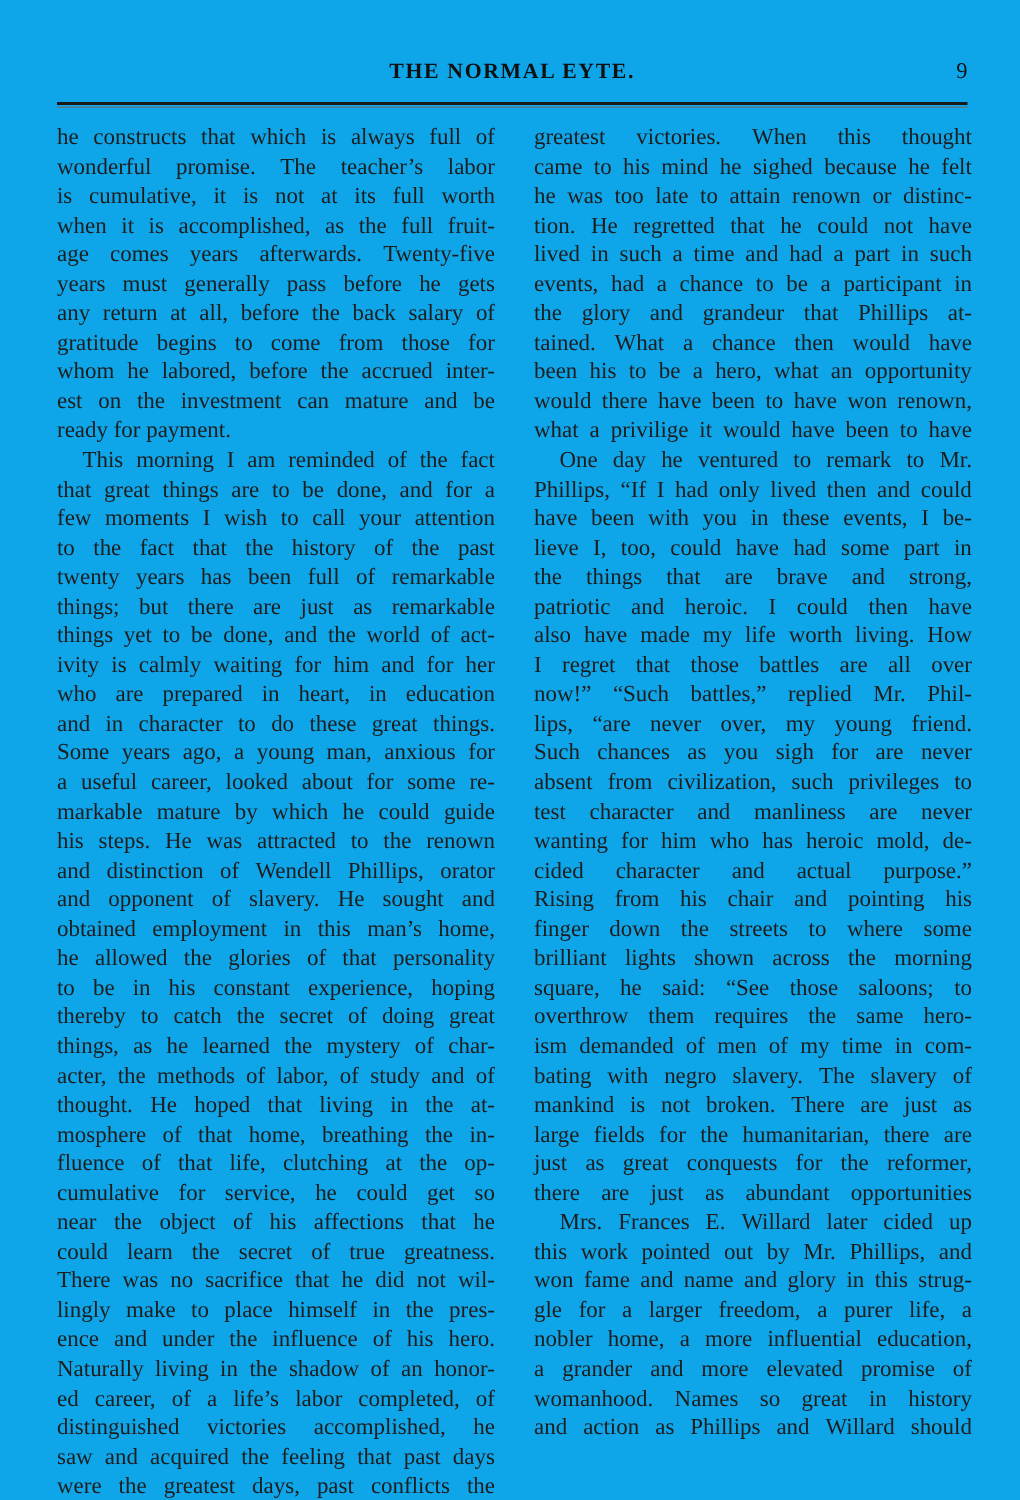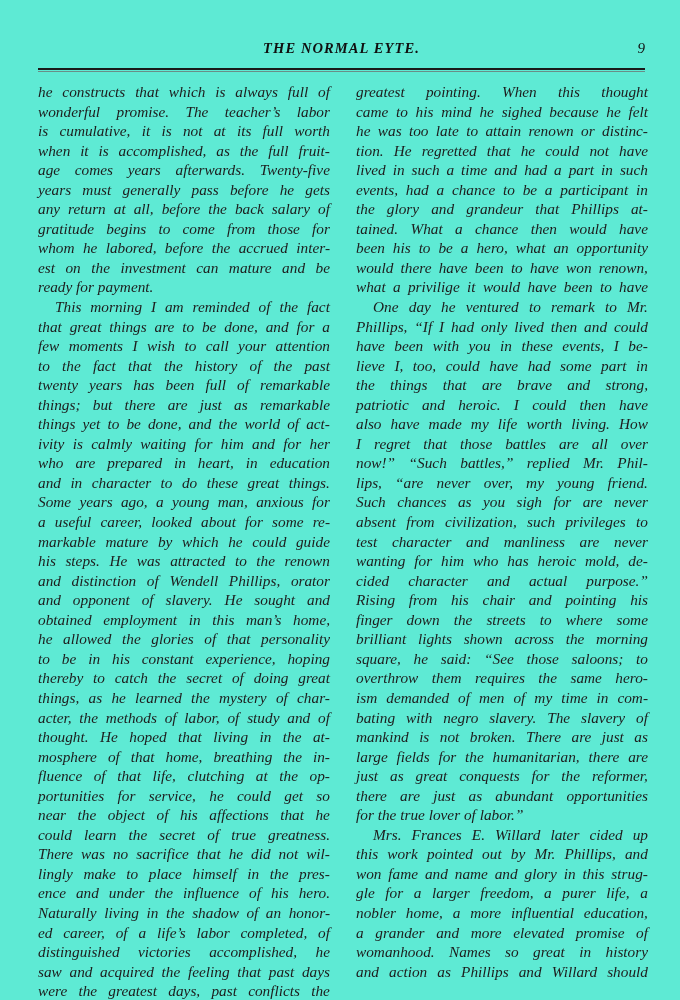--- a/index.html
+++ b/index.html
@@ -4,25 +4,24 @@
 <style>
   html, body {
     margin: 0;
     padding: 0;
     background: #ffffff;
   }
   .page {
     position: relative;
     width: 680px;
     height: 1000px;
-    background: #5eead4;
+    background: #0ea5e9;
     overflow: hidden;
     font-family: "Liberation Serif", "DejaVu Serif", serif;
     color: #1b1b1b;
-    font-style: italic;
   }
 
   
   .masthead {
     position: absolute;
     left: 38px;
     right: 35px;
     top: 40px;
     height: 24px;
   }
@@ -452,21 +451,21 @@
           <span>fluence</span>
           <span>of</span>
           <span>that</span>
           <span>life,</span>
           <span>clutching</span>
           <span>at</span>
           <span>the</span>
           <span>op-</span>
         </div>
         <div class="line j">
-          <span>portunities</span>
+          <span>cumulative</span>
           <span>for</span>
           <span>service,</span>
           <span>he</span>
           <span>could</span>
           <span>get</span>
           <span>so</span>
         </div>
         <div class="line j">
           <span>near</span>
           <span>the</span>
@@ -559,21 +558,21 @@
           <span>greatest</span>
           <span>days,</span>
           <span>past</span>
           <span>conflicts</span>
           <span>the</span>
         </div>
       </div>
     <div class="col col-right" id="col-right">
         <div class="line j">
           <span>greatest</span>
-          <span>pointing.</span>
+          <span>victories.</span>
           <span>When</span>
           <span>this</span>
           <span>thought</span>
         </div>
         <div class="line j">
           <span>came</span>
           <span>to</span>
           <span>his</span>
           <span>mind</span>
           <span>he</span>
@@ -910,21 +909,20 @@
           <span>reformer,</span>
         </div>
         <div class="line j">
           <span>there</span>
           <span>are</span>
           <span>just</span>
           <span>as</span>
           <span>abundant</span>
           <span>opportunities</span>
         </div>
-        <div class="line">for the true lover of labor.”</div>
         <div class="line j ind">
           <span>Mrs.</span>
           <span>Frances</span>
           <span>E.</span>
           <span>Willard</span>
           <span>later</span>
           <span>cided</span>
           <span>up</span>
         </div>
         <div class="line j">

